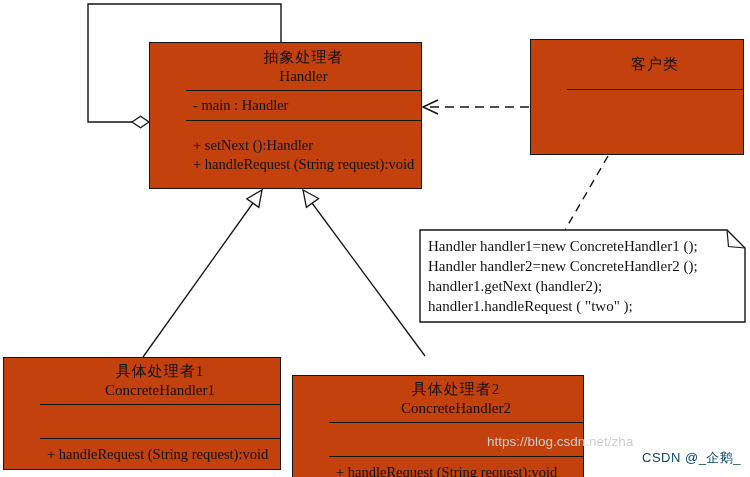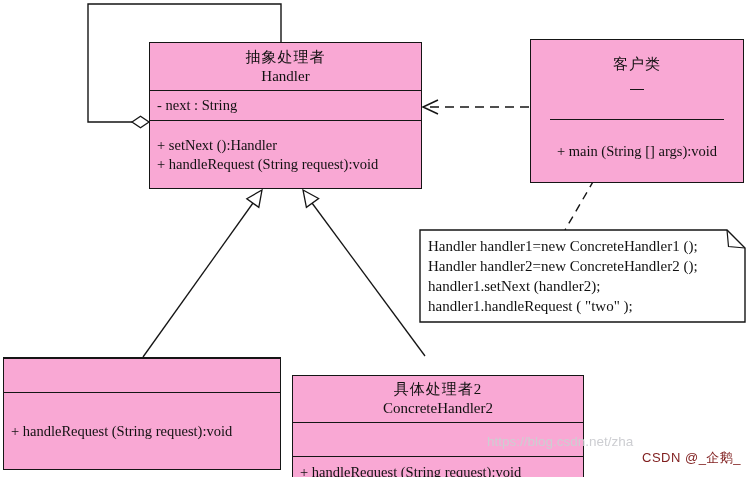--- a/index.html
+++ b/index.html
@@ -2,22 +2,22 @@
 <html><head>
 <meta charset="utf-8">
 <style>
   html,body{margin:0;padding:0;background:#ffffff;}
   #canvas{
     position:relative;width:750px;height:477px;background:#ffffff;
     font-family:"Liberation Serif", serif;color:#111;overflow:hidden;
   }
   #wires{position:absolute;left:0;top:0;width:750px;height:477px;}
   .uml-class{
-    position:absolute;background:#f9a8d4;border:1.4px solid #151515;
-    box-sizing:border-box;display:flex;flex-direction:column;
+    position:absolute;background:#c2410c;border:1.4px solid #151515;
+    box-sizing:border-box;display:flex;flex-direction:column;padding-left:36px;
   }
   .uml-title{
     display:flex;flex-direction:column;align-items:center;justify-content:center;
     flex:none;box-sizing:border-box;
   }
   .uml-title .cn{font-size:15px;line-height:19px;letter-spacing:1px;white-space:nowrap;}
   .uml-title .en{font-size:15px;line-height:19px;white-space:nowrap;}
   .compartment{
     border-top:1.4px solid #151515;box-sizing:border-box;
     padding:2px 7px;flex:none;overflow:hidden;
@@ -25,21 +25,21 @@
   .compartment.grow{flex:1;}
   .member{font-size:14.5px;line-height:18.7px;white-space:nowrap;}
   .vcenter{display:flex;flex-direction:column;justify-content:center;}
   #note-text{
     position:absolute;left:420px;top:230px;width:325px;height:92px;
     box-sizing:border-box;padding:6px 0 18px 8px;
   }
   #note-text .member{font-size:15px;line-height:20px;}
   .watermark{position:absolute;font-family:"Liberation Sans", sans-serif;white-space:nowrap;}
   #wm-url{left:487px;top:434px;font-size:13.5px;color:#cdced2;}
-  #wm-handle{left:642px;top:449px;font-size:13px;color:#7f1d1d;letter-spacing:.5px;}
+  #wm-handle{left:642px;top:449px;font-size:13px;color:#0c4a6e;letter-spacing:.5px;}
 </style>
 </head>
 <body>
 
 <div id="canvas">
 
   <svg id="wires" viewBox="0 0 750 477" xmlns="http://www.w3.org/2000/svg">
 
     <polyline points="281,43 281,4 88,4 88,122 132,122" fill="none" stroke="#151515" stroke-width="1.4"></polyline>
     <polygon points="132,122 140.5,116.3 149,122 140.5,127.7" fill="#ffffff" stroke="#151515" stroke-width="1.3"></polygon>
@@ -58,46 +58,47 @@
     <line x1="425" y1="356" x2="312" y2="203" stroke="#151515" stroke-width="1.3"></line>
     <polygon points="303,190 318.6,198.5 306.4,207.3" fill="#ffffff" stroke="#151515" stroke-width="1.3"></polygon>
   </svg>
 
   <div class="uml-class" style="left:149px;top:42px;width:273px;height:147px;">
     <div class="uml-title" style="height:47px;">
       <div class="cn">抽象处理者</div>
       <div class="en">Handler</div>
     </div>
     <div class="compartment vcenter" style="height:30px;">
-      <div class="member">- next : String</div>
+      <div class="member">- main : Handler</div>
     </div>
     <div class="compartment grow vcenter">
       <div class="member">+ setNext ():Handler</div>
       <div class="member">+ handleRequest (String request):void</div>
     </div>
   </div>
 
-  <div class="uml-class" style="left:530px;top:39px;width:214px;height:144px;align-items:center;">
+  <div class="uml-class" style="left:530px;top:39px;width:214px;height:116px;">
     <div class="uml-title" style="height:49px;">
       <div class="cn">客户类</div>
     </div>
     <div class="compartment" style="height:30px;"></div>
-    <div class="compartment grow vcenter">
-      <div class="member">+ main (String [] args):void</div>
-    </div>
   </div>
 
   <div id="note-text">
     <div class="member">Handler handler1=new ConcreteHandler1 ();</div>
     <div class="member">Handler handler2=new ConcreteHandler2 ();</div>
-    <div class="member">handler1.setNext (handler2);</div>
+    <div class="member">handler1.getNext (handler2);</div>
     <div class="member">handler1.handleRequest ( "two"  );</div>
   </div>
 
   <div class="uml-class" style="left:3px;top:357px;width:278px;height:113px;">
+    <div class="uml-title" style="height:46px;">
+      <div class="cn">具体处理者1</div>
+      <div class="en">ConcreteHandler1</div>
+    </div>
     <div class="compartment" style="height:34px;"></div>
     <div class="compartment grow vcenter">
       <div class="member">+ handleRequest (String request):void</div>
     </div>
   </div>
 
   <div class="uml-class" style="left:292px;top:375px;width:292px;height:113px;">
     <div class="uml-title" style="height:46px;">
       <div class="cn">具体处理者2</div>
       <div class="en">ConcreteHandler2</div>

